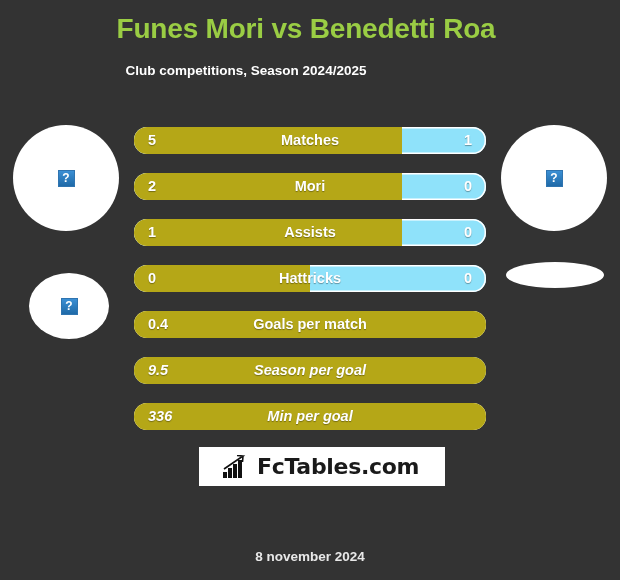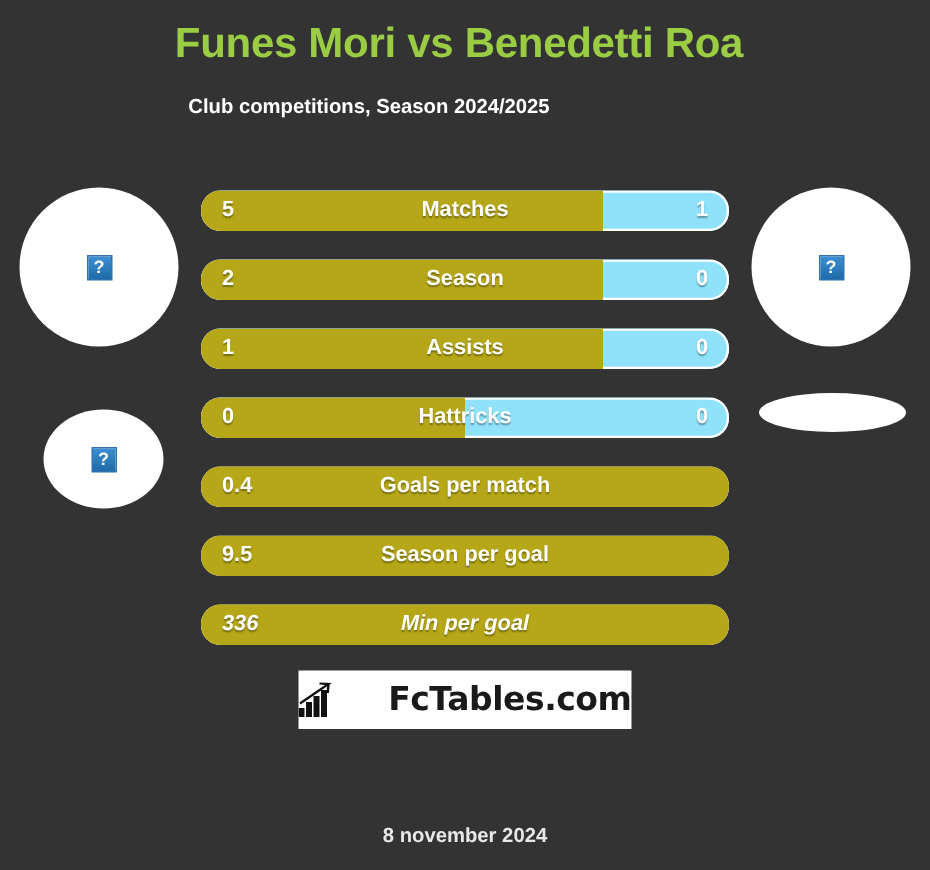--- a/index.html
+++ b/index.html
@@ -146,22 +146,23 @@
   
   .logo {
     position: absolute;
     left: 199px;
     top: 447px;
     width: 222px;
     height: 39px;
     background: #ffffff;
     display: flex;
     align-items: center;
-    justify-content: space-between;
+    justify-content: flex-start;
     gap: 7px;
+    padding-left: 24px;
   }
   .logo-icon {
     display: block;
   }
   .logo-text {
     font-size: 22px;
     font-weight: bold;
     color: #1a1a1a;
     letter-spacing: -0.3px;
     line-height: 1;
@@ -205,41 +206,41 @@
   <div class="rows" id="stats-list">
       <div class="row">
         <div class="row-fill" style="width: 76%; background: rgb(181, 167, 23);"></div>
         <div class="row-home-val">5</div>
         <div class="row-label">Matches</div>
         <div class="row-away-val">1</div>
       </div>
       <div class="row">
         <div class="row-fill" style="width: 76%; background: rgb(181, 167, 23);"></div>
         <div class="row-home-val">2</div>
-        <div class="row-label">Season</div>
+        <div class="row-label">Mori</div>
         <div class="row-away-val">0</div>
       </div>
       <div class="row">
         <div class="row-fill" style="width: 76%; background: rgb(181, 167, 23);"></div>
         <div class="row-home-val">1</div>
         <div class="row-label">Assists</div>
         <div class="row-away-val">0</div>
       </div>
       <div class="row">
         <div class="row-fill" style="width: 50%; background: rgb(181, 167, 23);"></div>
         <div class="row-home-val">0</div>
         <div class="row-label">Hattricks</div>
         <div class="row-away-val">0</div>
       </div>
       <div class="row" style="background: rgb(181, 167, 23);">
         <div class="row-fill" style="width: 100%; background: rgb(181, 167, 23);"></div>
         <div class="row-home-val">0.4</div>
         <div class="row-label">Goals per match</div>
       </div>
-      <div class="row" style="background: #0c4a6e;">
+      <div class="row" style="background: #0c4a6e; font-style: italic;">
         <div class="row-fill" style="width: 100%; background: rgb(181, 167, 23);"></div>
         <div class="row-home-val">9.5</div>
         <div class="row-label">Season per goal</div>
       </div>
       <div class="row" style="background: rgb(181, 167, 23); font-style: italic;">
         <div class="row-fill" style="width: 100%; background: rgb(181, 167, 23);"></div>
         <div class="row-home-val">336</div>
         <div class="row-label">Min per goal</div>
       </div>
     </div>

